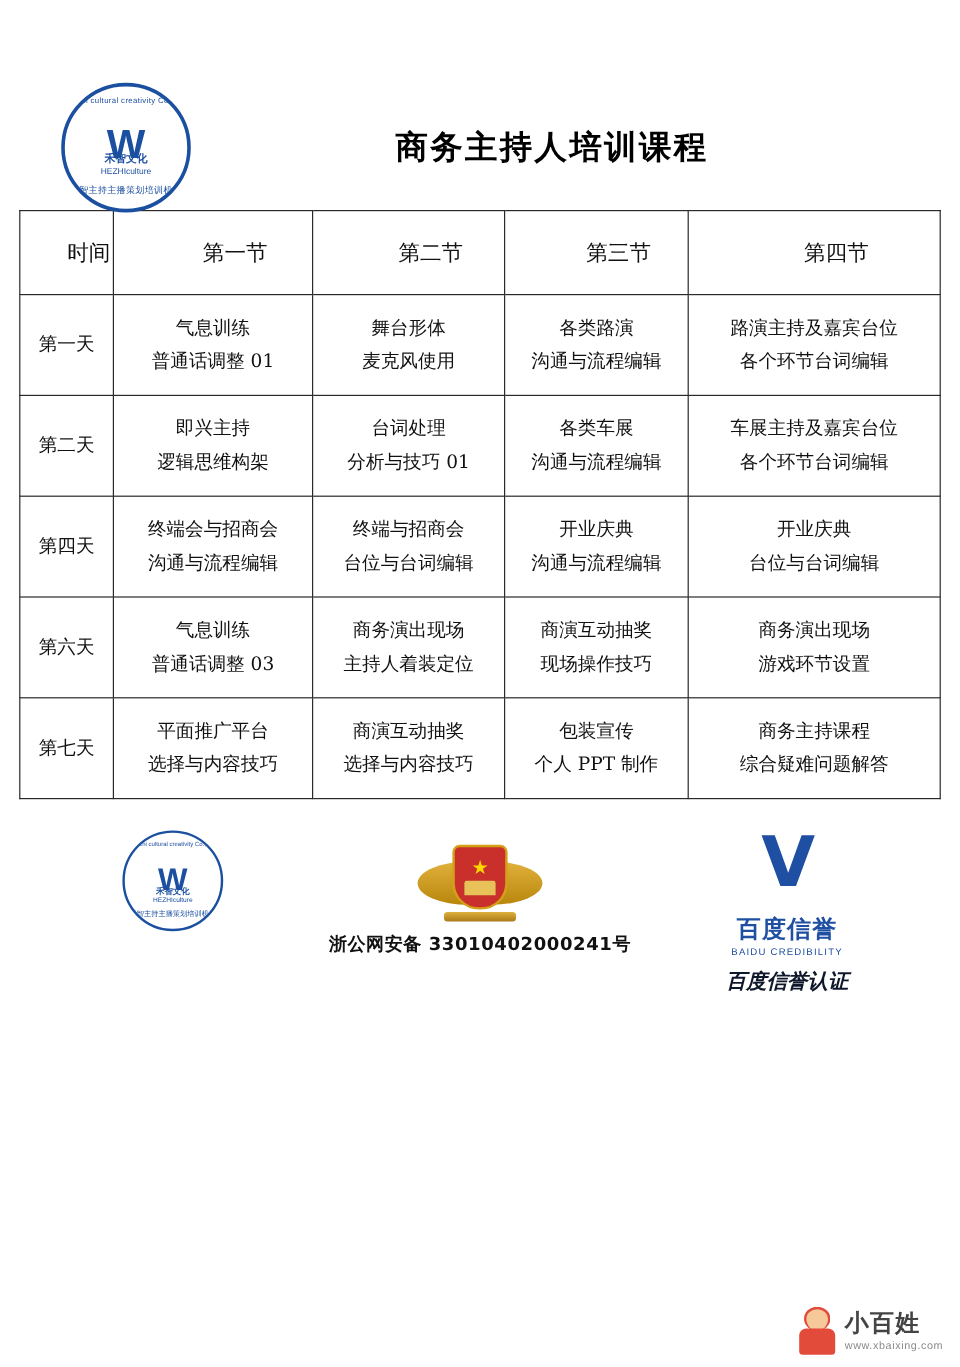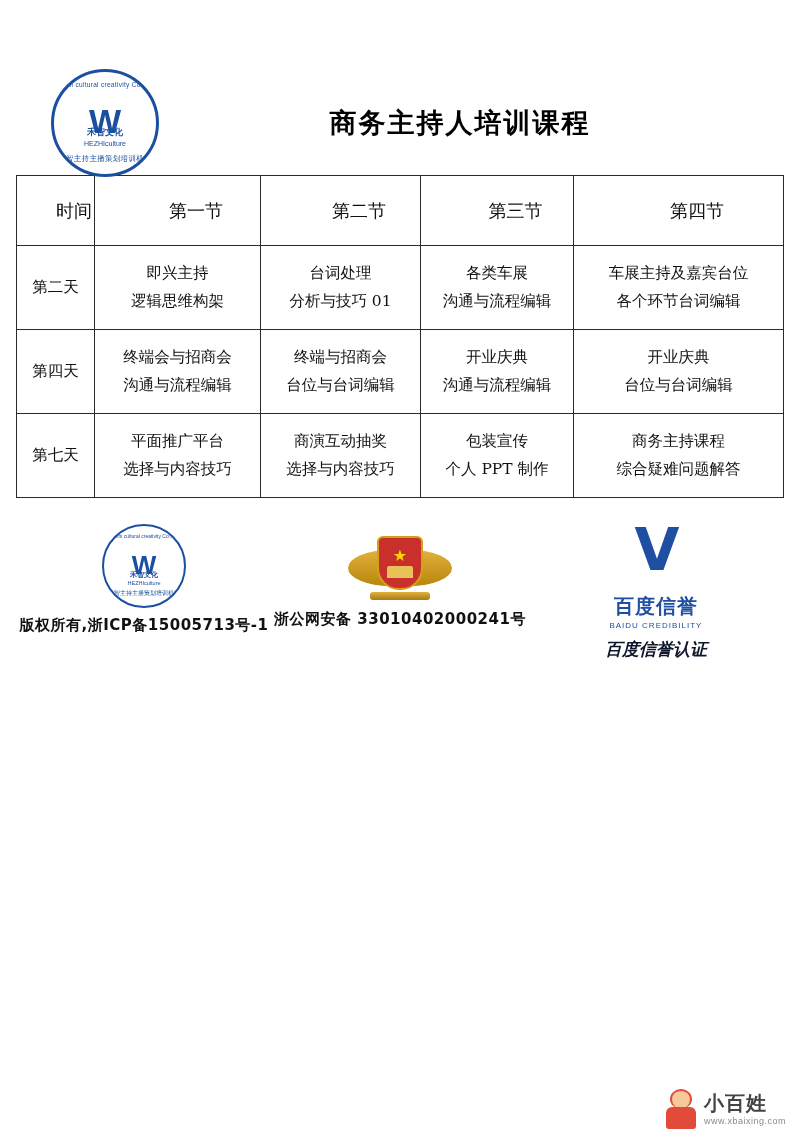--- a/index.html
+++ b/index.html
@@ -285,20 +285,39 @@
       <tr>
         <th>时间</th>
         <th>第一节</th>
         <th>第二节</th>
         <th>第三节</th>
         <th>第四节</th>
       </tr>
     </thead>
     <tbody id="schedule-body">
         <tr>
+          <td>第一天</td>
+          <td>
+            <span class="cell-line">气息训练</span>
+            <span class="cell-line">普通话调整 01</span>
+          </td>
+          <td>
+            <span class="cell-line">舞台形体</span>
+            <span class="cell-line">麦克风使用</span>
+          </td>
+          <td>
+            <span class="cell-line">各类路演</span>
+            <span class="cell-line">沟通与流程编辑</span>
+          </td>
+          <td>
+            <span class="cell-line">路演主持及嘉宾台位</span>
+            <span class="cell-line">各个环节台词编辑</span>
+          </td>
+        </tr>
+        <tr>
           <td>第二天</td>
           <td>
             <span class="cell-line">即兴主持</span>
             <span class="cell-line">逻辑思维构架</span>
           </td>
           <td>
             <span class="cell-line">台词处理</span>
             <span class="cell-line">分析与技巧 01</span>
           </td>
           <td>
@@ -320,20 +339,39 @@
             <span class="cell-line">终端与招商会</span>
             <span class="cell-line">台位与台词编辑</span>
           </td>
           <td>
             <span class="cell-line">开业庆典</span>
             <span class="cell-line">沟通与流程编辑</span>
           </td>
           <td>
             <span class="cell-line">开业庆典</span>
             <span class="cell-line">台位与台词编辑</span>
+          </td>
+        </tr>
+        <tr>
+          <td>第六天</td>
+          <td>
+            <span class="cell-line">气息训练</span>
+            <span class="cell-line">普通话调整 03</span>
+          </td>
+          <td>
+            <span class="cell-line">商务演出现场</span>
+            <span class="cell-line">主持人着装定位</span>
+          </td>
+          <td>
+            <span class="cell-line">商演互动抽奖</span>
+            <span class="cell-line">现场操作技巧</span>
+          </td>
+          <td>
+            <span class="cell-line">商务演出现场</span>
+            <span class="cell-line">游戏环节设置</span>
           </td>
         </tr>
         <tr>
           <td>第七天</td>
           <td>
             <span class="cell-line">平面推广平台</span>
             <span class="cell-line">选择与内容技巧</span>
           </td>
           <td>
             <span class="cell-line">商演互动抽奖</span>
@@ -355,21 +393,20 @@
 <div class="footer">
 
   <div class="badge-col">
     <div class="seal-small">
       <div class="ring-text-top">Hezhi cultural creativity Co.,Ltd</div>
       <div class="mark">W</div>
       <div class="mark-cn">禾智文化</div>
       <div class="mark-sub">HEZHIculture</div>
       <div class="ring-text-bottom">禾智主持主播策划培训机构</div>
     </div>
-    <div class="cap">版权所有,浙ICP备15005713号-1</div>
   </div>
 
   <div class="badge-col">
     <div class="emblem">
       <div class="wings"></div>
       <div class="shield">
         <div class="star">★</div>
         <div class="gate"></div>
       </div>
       <div class="base"></div>

